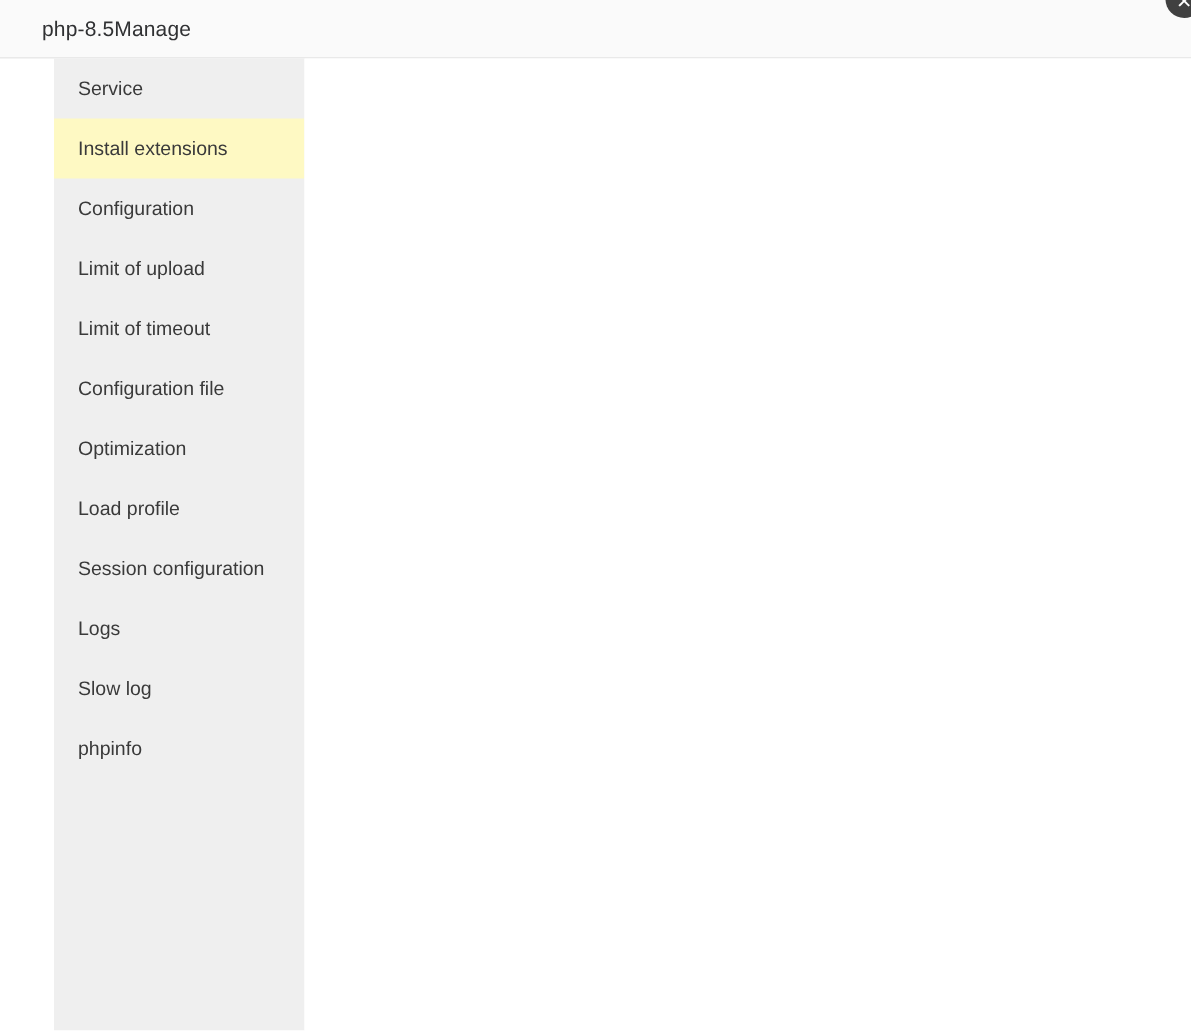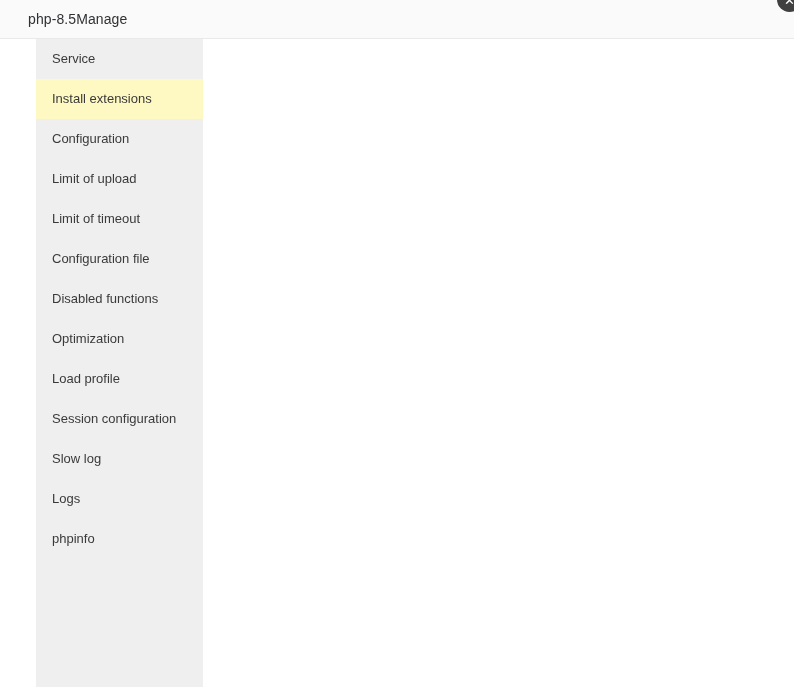--- a/index.html
+++ b/index.html
@@ -97,24 +97,23 @@
   </button>
 
   <div class="dialog-body">
     <nav class="sidebar">
         <div class="side-item"><span>Service</span></div>
         <div class="side-item selected"><span>Install extensions</span></div>
         <div class="side-item"><span>Configuration</span></div>
         <div class="side-item"><span>Limit of upload</span></div>
         <div class="side-item"><span>Limit of timeout</span></div>
         <div class="side-item"><span>Configuration file</span></div>
-        <div class="side-item"><span>Disabled functions</span></div>
         <div class="side-item"><span>Optimization</span></div>
         <div class="side-item"><span>Load profile</span></div>
         <div class="side-item"><span>Session configuration</span></div>
+        <div class="side-item"><span>Logs</span></div>
         <div class="side-item"><span>Slow log</span></div>
-        <div class="side-item"><span>Logs</span></div>
         <div class="side-item"><span>phpinfo</span></div>
       </nav>
     <div class="main-content"></div>
   </div>
 
 </div>
 
 </body></html>

